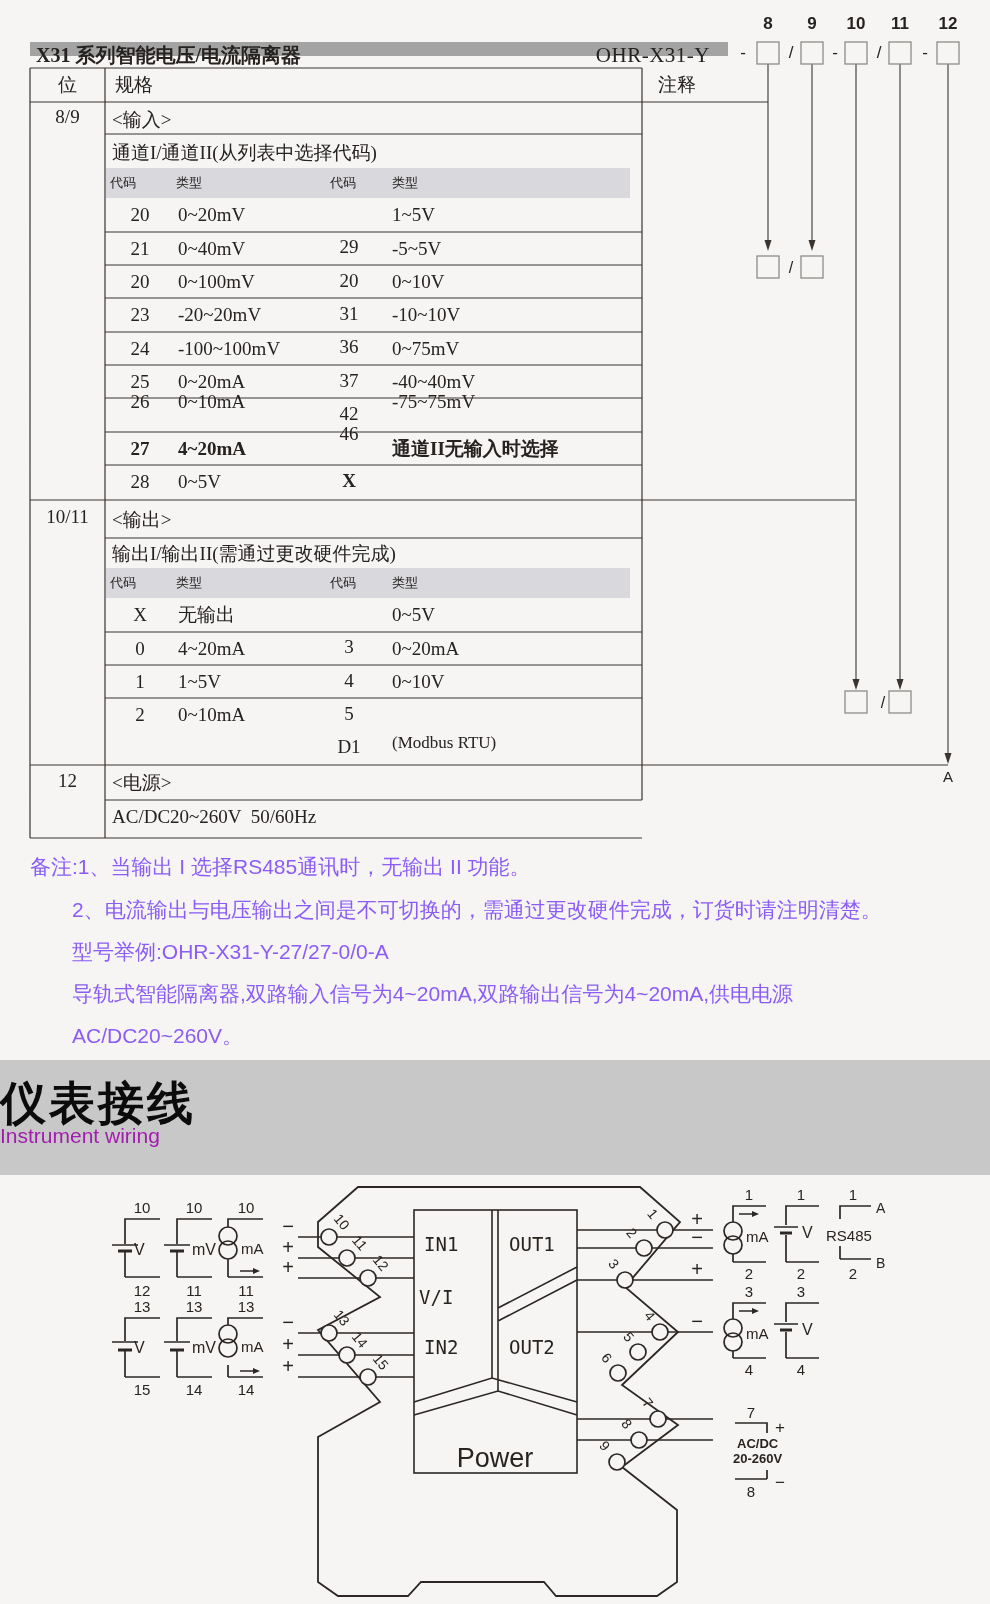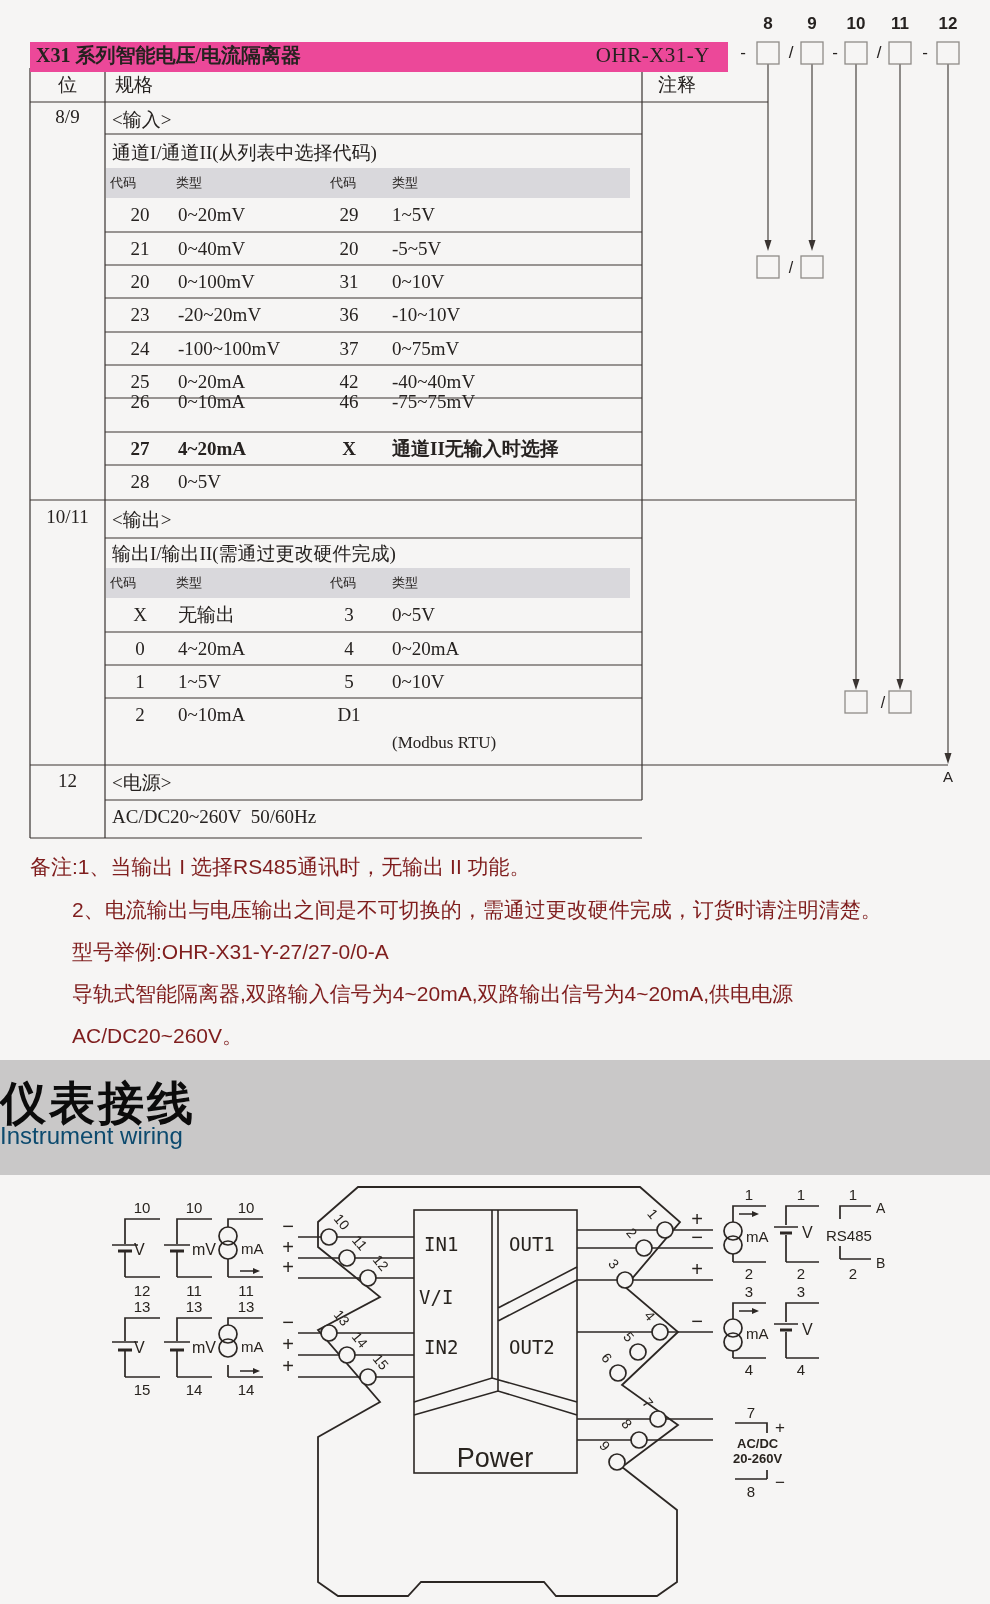--- a/index.html
+++ b/index.html
@@ -3,44 +3,44 @@
 <meta charset="utf-8">
 <style>
   html,body{margin:0;padding:0;background:#e8e7e6;}
   #root{position:relative;width:990px;height:1604px;background:#f6f5f4;overflow:hidden;
         font-family:"Liberation Serif","DejaVu Serif",serif;color:#262220;}
   .abs{position:absolute;}
   .ser{font-family:"Liberation Serif","DejaVu Serif",serif;}
   .san{font-family:"Liberation Sans","DejaVu Sans",sans-serif;}
   .mono{font-family:"DejaVu Sans Mono","Liberation Mono",monospace;}
   
-  #titleband{left:30px;top:42px;width:698px;height:30px;background:#ec4899;}
+  #titleband{left:30px;top:42px;width:698px;height:14px;background:#a3a3a3;}
   #titleband .t{position:absolute;left:6px;top:0;line-height:26px;font-size:20px;font-weight:bold;}
   #titleband .m{position:absolute;right:18px;top:0;line-height:26px;font-size:21px;letter-spacing:.5px;}
   .colhdr{top:70px;height:30px;line-height:30px;font-size:19px;}
   .poslab{width:75px;left:30px;text-align:center;font-size:19px;}
   .cellL{left:112px;font-size:19px;text-align:right;}
   .grayband{left:106px;width:524px;height:30px;background:#d9d8dc;}
   .ghdr{height:30px;line-height:30px;font-size:13px;}
   .crow{position:absolute;left:0;right:0;}
   .crow span{position:absolute;top:0;font-size:19px;line-height:33px;white-space:pre;}
   .cc1{left:105px;width:70px;text-align:center;}
   .cc2{left:178px;width:140px;}
-  .cc3{left:318px;width:62px;text-align:center;}
+  .cc3{left:318px;width:62px;text-align:center;margin-top:32px;}
   .cc4{left:392px;width:245px;}
   .small{font-size:16px !important;}
   .dg{top:14px;width:30px;text-align:center;font-size:17px;font-weight:bold;}
   .sep{top:42px;width:16px;text-align:center;font-size:17px;line-height:22px;}
   .pslash{width:16px;text-align:center;font-size:16px;line-height:24px;}
   
-  .note{font-size:21px;line-height:26px;color:#7f1d1d;white-space:pre;}
+  .note{font-size:21px;line-height:26px;color:#8b5cf6;white-space:pre;}
   
   #band{left:0;top:1060px;width:990px;height:115px;background:#c9c8c8;}
   #band .bt{margin-top:18px;font-size:46px;font-weight:bold;letter-spacing:3px;color:#0b0b0b;line-height:50px;}
-  #band .bs{font-size:24px;color:#0c4a6e;margin-top:-4px;line-height:24px;}
+  #band .bs{font-size:21px;color:#a21caf;margin-top:-4px;line-height:24px;}
   svg{position:absolute;left:0;}
   svg text{fill:#29241f;}
 </style>
 </head>
 <body>
 
 <div id="root">
 
   <div>
 

